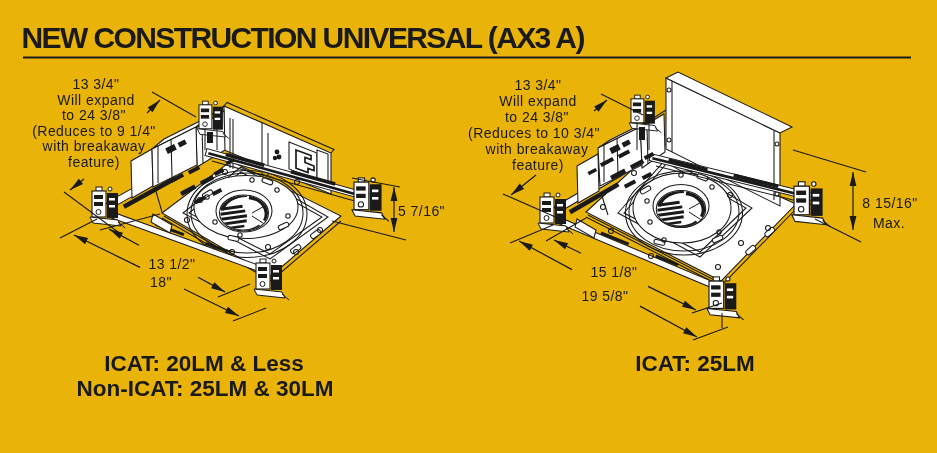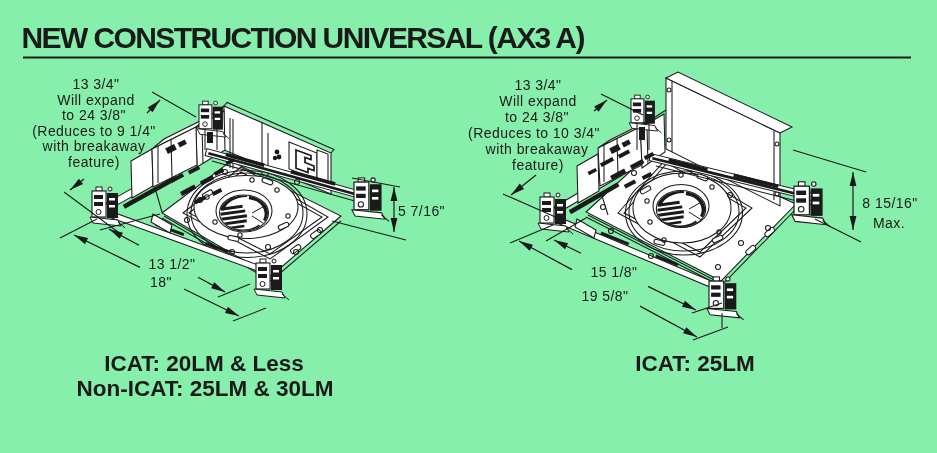--- a/index.html
+++ b/index.html
@@ -1,16 +1,16 @@
 <!DOCTYPE html>
 <html><head>
 <meta charset="utf-8">
 <style>
   html,body{margin:0;padding:0;background:#fff;}
-  .page{position:relative;width:937px;height:453px;background:#86efac;overflow:hidden;
+  .page{position:relative;width:937px;height:453px;background:#eab308;overflow:hidden;
         font-family:"Liberation Sans",sans-serif;}
   svg{position:absolute;left:0;top:0;}
   text{font-family:"Liberation Sans",sans-serif;fill:#1a1a1a;}
   .ann{font-size:14px;letter-spacing:0.45px;}
   .lbl{font-size:22.5px;font-weight:bold;}
   .thin{stroke:#1a1a1a;stroke-width:1.05;fill:none;}
   .wh{stroke:#1a1a1a;stroke-width:1.05;fill:#fff;}
 </style>
 </head>
 <body>

